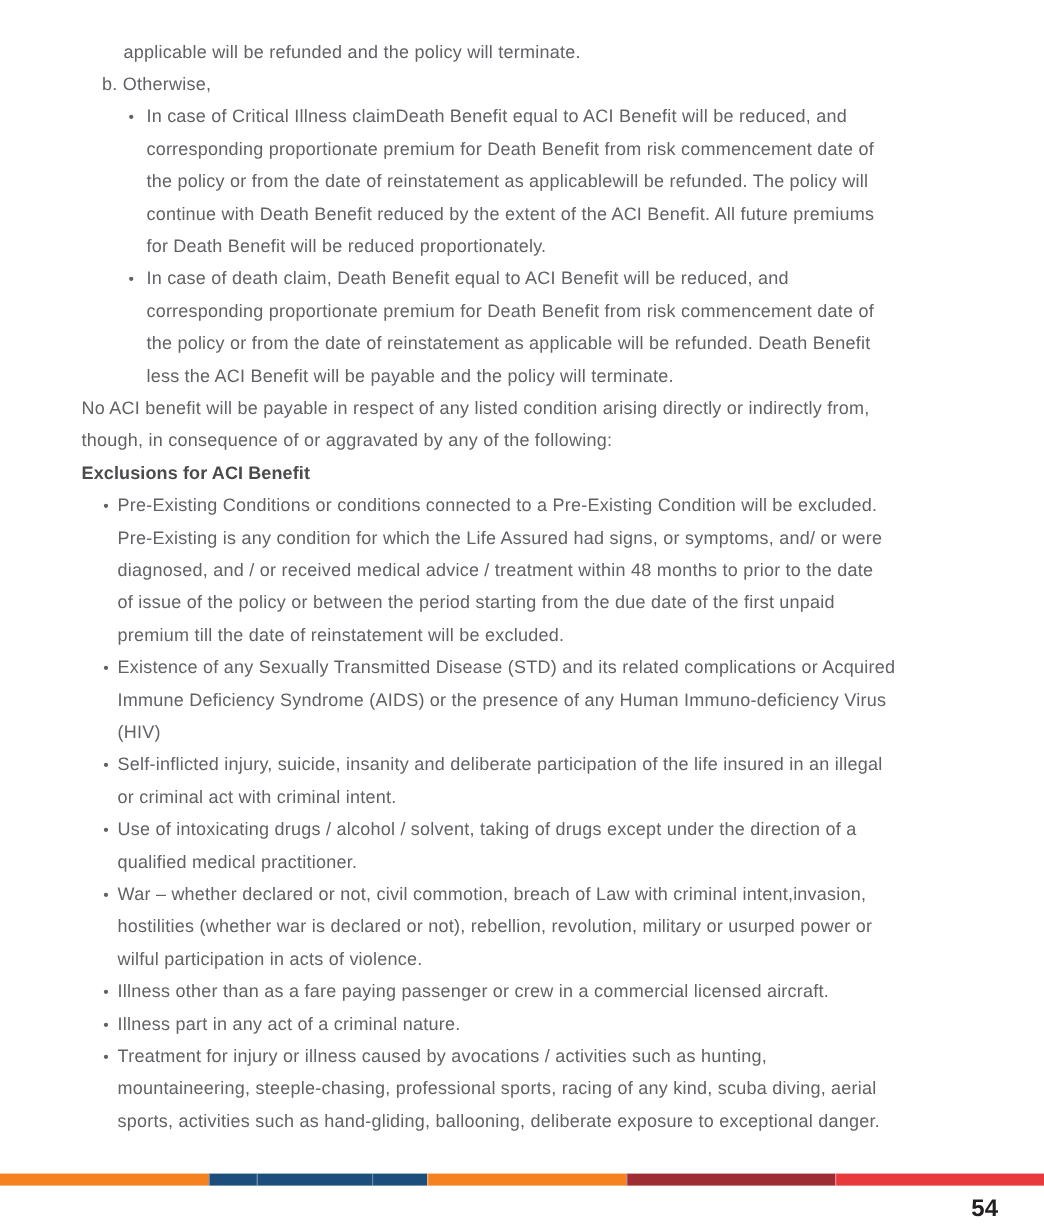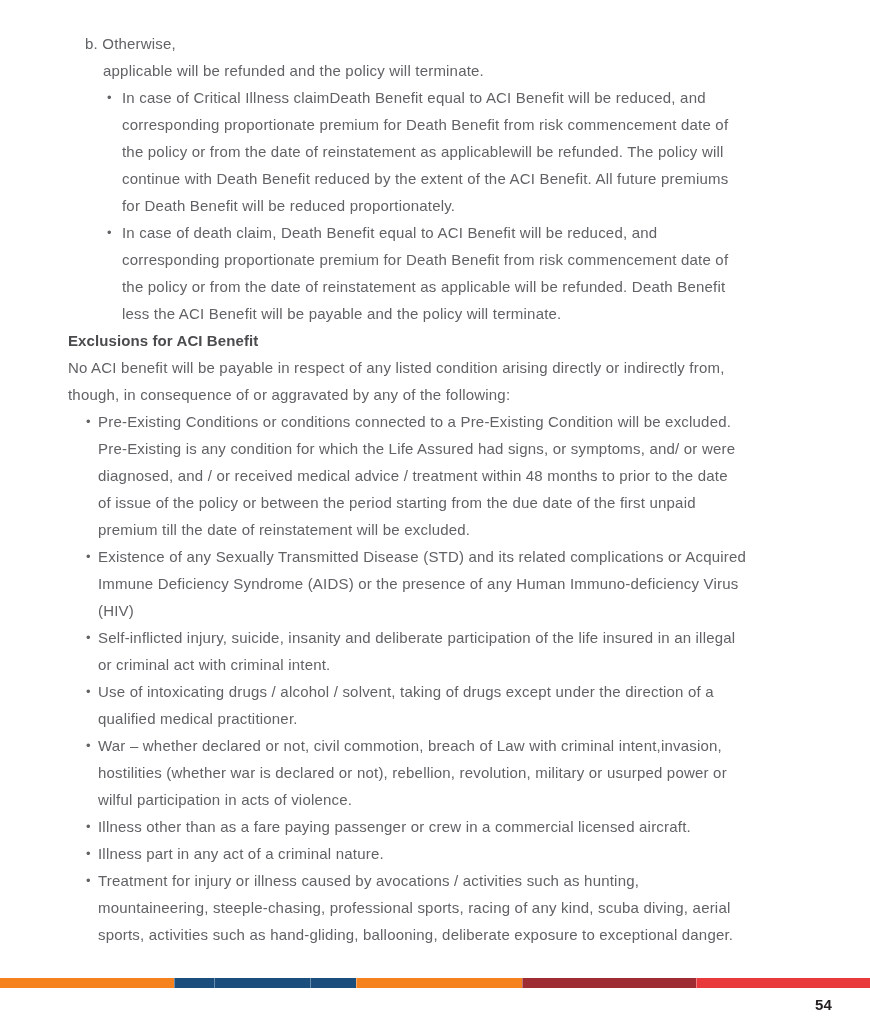--- a/index.html
+++ b/index.html
@@ -40,50 +40,50 @@
     position:absolute;
     left:0;top:978px;
     width:870px;height:10px;
     display:flex;
   }
   .footer-bar .seg{display:block;height:10px;}
   .footer-bar .seg + .seg{box-shadow:inset 1px 0 0 rgba(255,255,255,0.35);}
   .page-number{
     position:absolute;
     right:38px;top:996px;
-    font-size:15px;
+    font-size:20px;
     font-weight:bold;
     color:#231f20;
     letter-spacing:0.2px;
   }
 </style>
 </head>
 <body>
 
 <div class="page">
   <div class="content">
+      <div class="blk cont1">
+        <div class="txt">applicable will be refunded and the policy will terminate.</div>
+      </div>
       <div class="blk alpha">
         <div class="txt">b. Otherwise,</div>
-      </div>
-      <div class="blk cont1">
-        <div class="txt">applicable will be refunded and the policy will terminate.</div>
       </div>
       <div class="blk bullet2">
         <span class="bullet">•</span>
         <div class="txt">In case of Critical Illness claimDeath Benefit equal to ACI Benefit will be reduced, and<br>corresponding proportionate premium for Death Benefit from risk commencement date of<br>the policy or from the date of reinstatement as applicablewill be refunded. The policy will<br>continue with Death Benefit reduced by the extent of the ACI Benefit. All future premiums<br>for Death Benefit will be reduced proportionately.</div>
       </div>
       <div class="blk bullet2">
         <span class="bullet">•</span>
         <div class="txt">In case of death claim, Death Benefit equal to ACI Benefit will be reduced, and<br>corresponding proportionate premium for Death Benefit from risk commencement date of<br>the policy or from the date of reinstatement as applicable will be refunded. Death Benefit<br>less the ACI Benefit will be payable and the policy will terminate.</div>
       </div>
+      <div class="blk para">
+        <div class="txt">No ACI benefit will be payable in respect of any listed condition arising directly or indirectly from,<br>though, in consequence of or aggravated by any of the following:</div>
+      </div>
       <div class="blk heading">
         <div class="txt">Exclusions for ACI Benefit</div>
-      </div>
-      <div class="blk para">
-        <div class="txt">No ACI benefit will be payable in respect of any listed condition arising directly or indirectly from,<br>though, in consequence of or aggravated by any of the following:</div>
       </div>
       <div class="blk bullet1">
         <span class="bullet">•</span>
         <div class="txt">Pre-Existing Conditions or conditions connected to a Pre-Existing Condition will be excluded.<br>Pre-Existing is any condition for which the Life Assured had signs, or symptoms, and/ or were<br>diagnosed, and / or received medical advice / treatment within 48 months to prior to the date<br>of issue of the policy or between the period starting from the due date of the first unpaid<br>premium till the date of reinstatement will be excluded.</div>
       </div>
       <div class="blk bullet1">
         <span class="bullet">•</span>
         <div class="txt">Existence of any Sexually Transmitted Disease (STD) and its related complications or Acquired<br>Immune Deficiency Syndrome (AIDS) or the presence of any Human Immuno-deficiency Virus<br>(HIV)</div>
       </div>
       <div class="blk bullet1">

